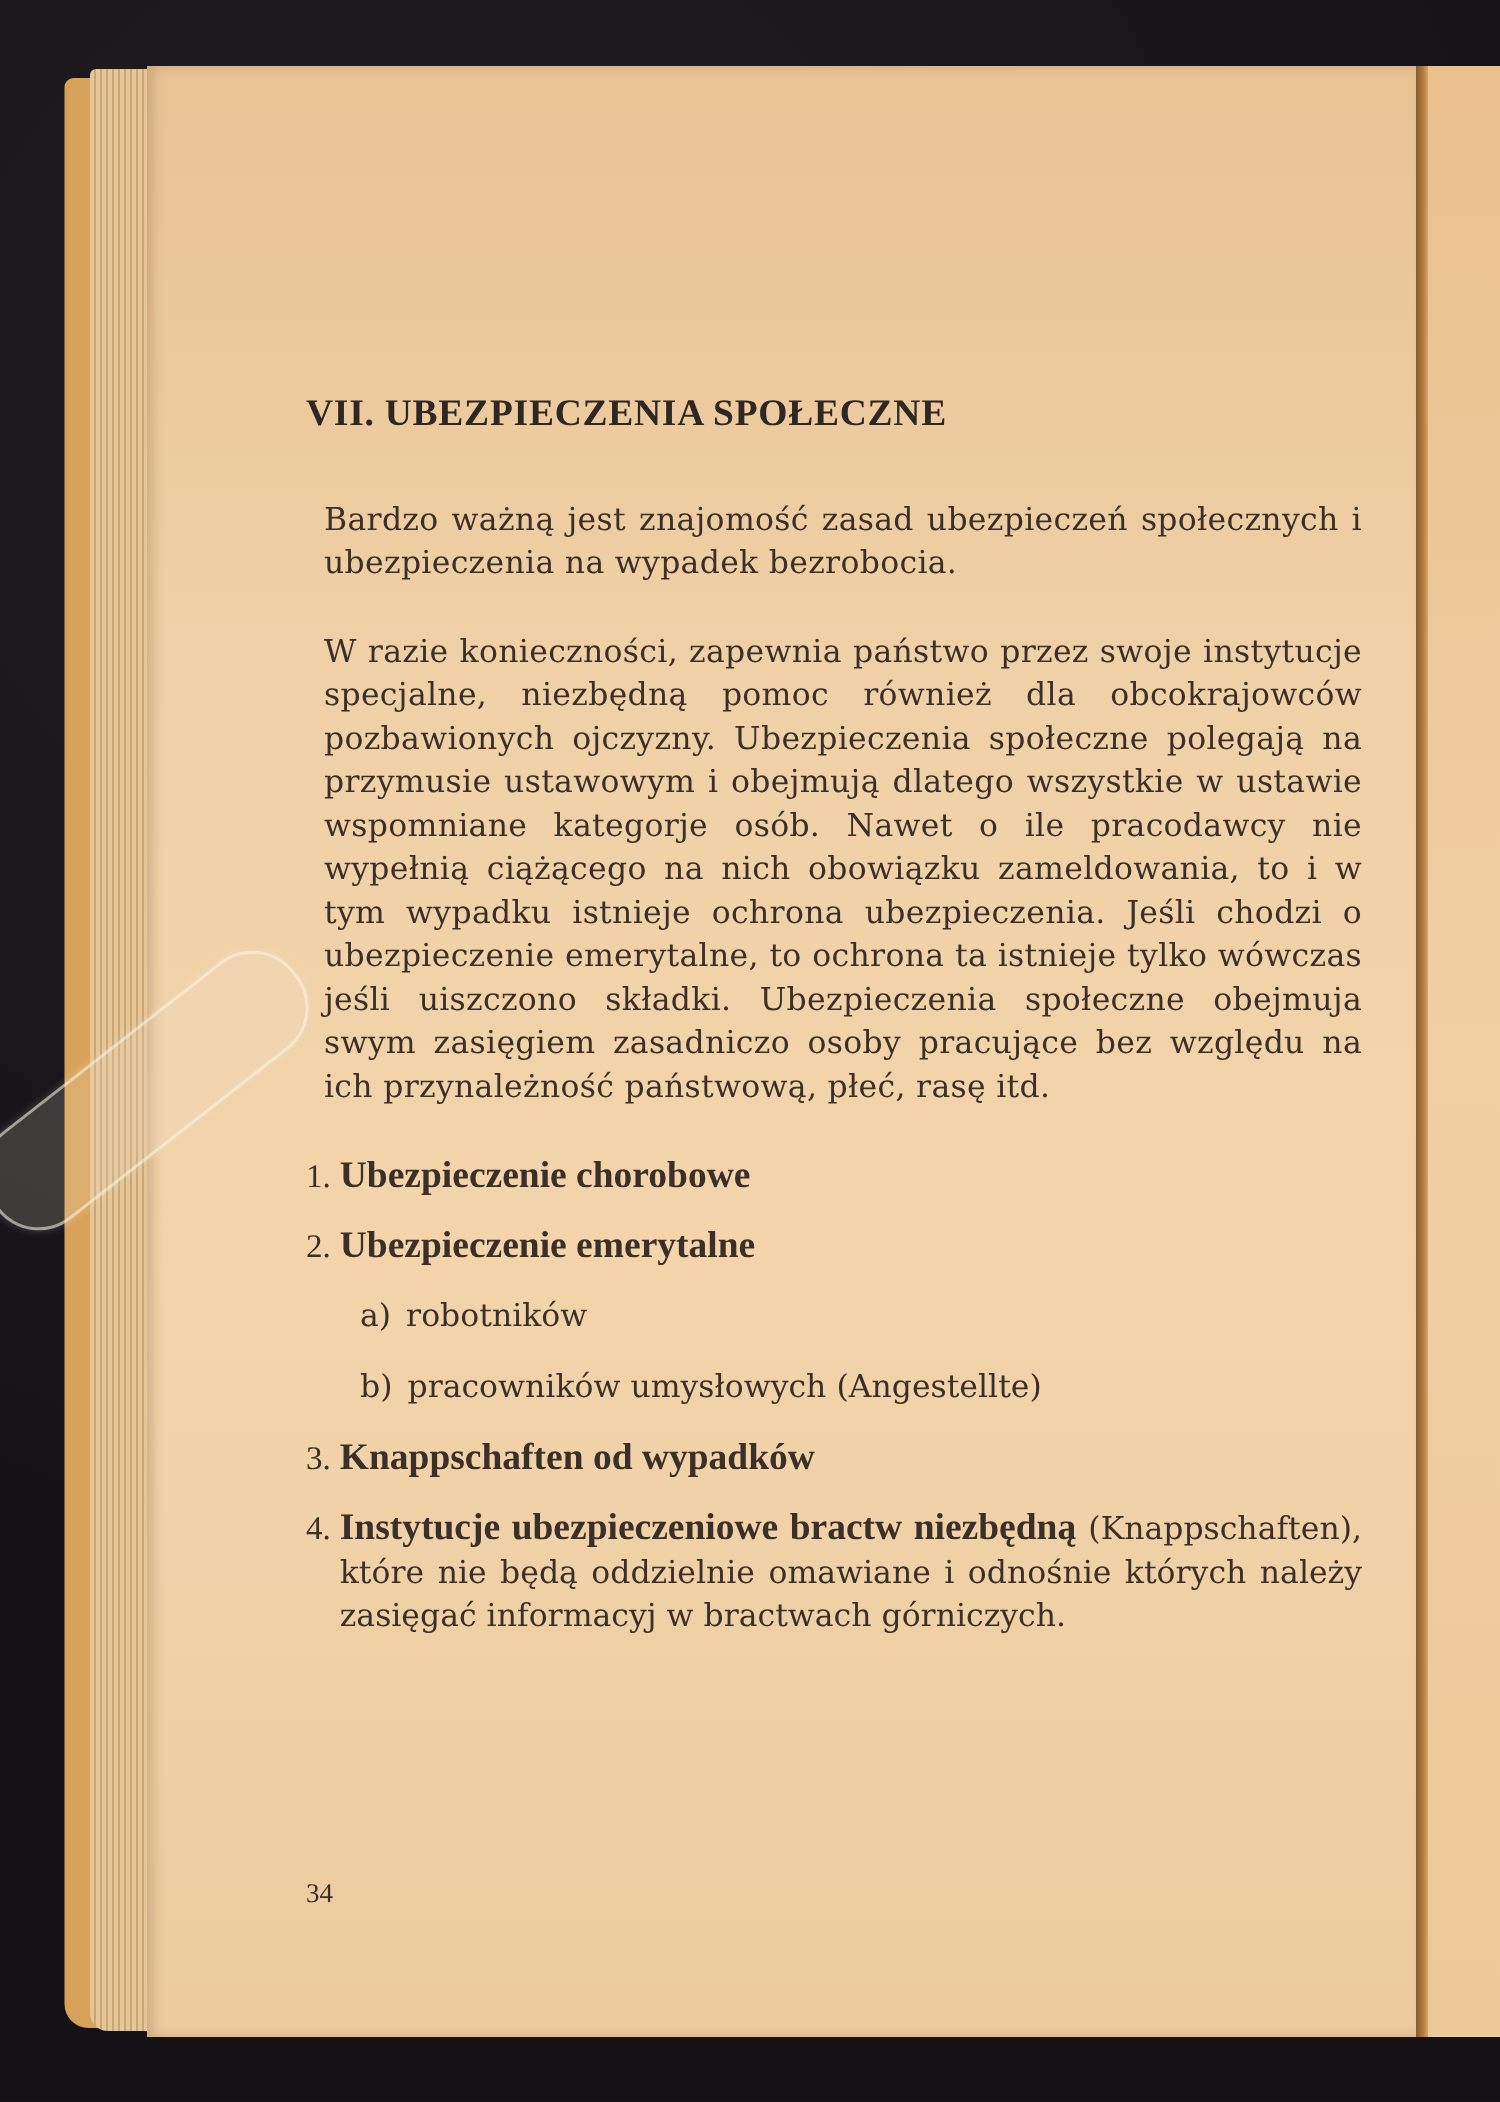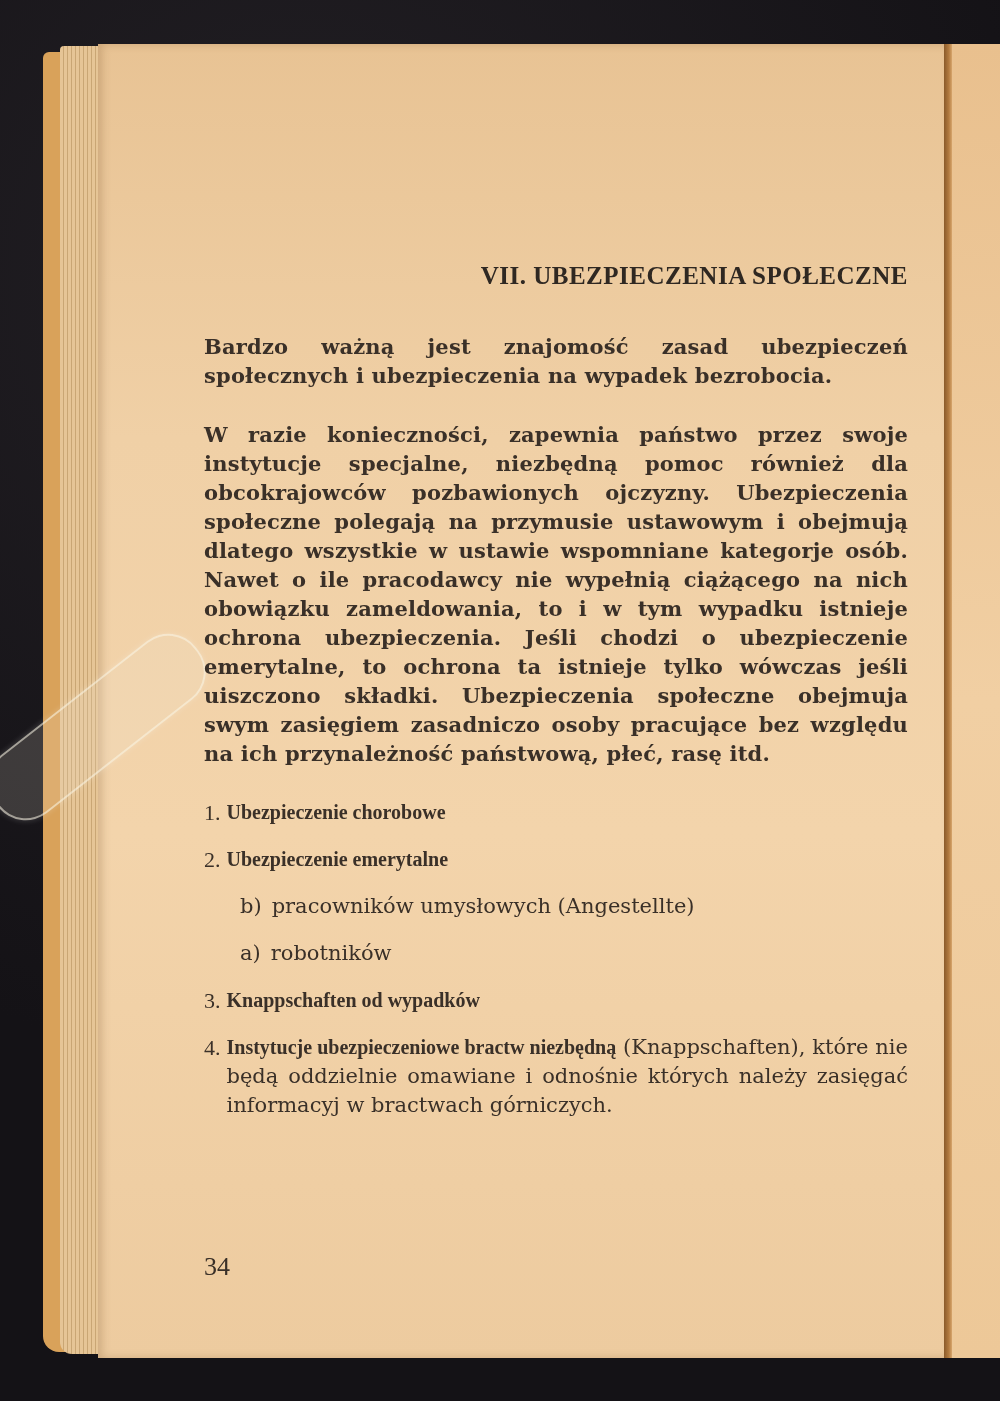--- a/index.html
+++ b/index.html
@@ -37,42 +37,42 @@
     border: 2px solid rgba(250, 245, 230, 0.55);
     transform: rotate(-38deg);
     box-shadow: 0 0 6px rgba(255,255,255,0.2);
   }
   .text-col {
     position: absolute; left: 204px; top: 262px; width: 704px;
     font-family: "DejaVu Serif", serif; color: #3a3028;
   }
   .chapter-title {
     font-family: "Liberation Serif", serif; font-weight: bold;
-    font-size: 25px; text-align: right; letter-spacing: 0.5px;
+    font-size: 25px; text-align: left; letter-spacing: 0.5px;
     margin: 0 0 42px 0; color: #2f2822;
   }
   .para {
     font-size: 21px; line-height: 29px; text-align: justify;
-    margin: 0 0 30px 0; letter-spacing: 0.2px; font-weight: bold;
+    margin: 0 0 30px 12px; letter-spacing: 0.2px;
   }
   .list-item {
     font-size: 21px; line-height: 29px; margin: 0 0 18px 0;
     display: flex;
   }
   .list-num { font-family: "Liberation Serif", serif; font-size: 22px; margin-right: 6px; }
   .list-bold {
-    font-family: "Liberation Serif", serif; font-weight: bold; font-size: 20px;
+    font-family: "Liberation Serif", serif; font-weight: bold; font-size: 25px;
   }
   .sub-item { font-size: 21px; line-height: 29px; margin: 0 0 18px 36px; }
   .sub-item .sub-letter { margin-right: 10px; }
   .item4 { font-size: 21px; line-height: 29px; text-align: justify; }
   .item4 .rest { }
   .page-number {
     position: absolute; left: 204px; top: 1252px;
-    font-family: "Liberation Serif", serif; font-size: 26px; color: #3a3028;
+    font-family: "Liberation Serif", serif; font-size: 18px; color: #3a3028;
   }
 </style>
 </head>
 <body>
 
 <div class="cover"></div>
 <div class="page-stack"></div>
 <div class="page"></div>
 <div class="gutter"></div>
 <div class="next-page"></div>
@@ -87,24 +87,24 @@
   <div class="list-item">
     <span class="list-num">1.</span>
     <span class="list-bold">Ubezpieczenie chorobowe</span>
   </div>
 
   <div class="list-item">
     <span class="list-num">2.</span>
     <span class="list-bold">Ubezpieczenie emerytalne</span>
   </div>
   <div class="sub-item">
-    <span class="sub-letter">b)</span><span>pracowników umysłowych (Angestellte)</span>
+    <span class="sub-letter">a)</span><span>robotników</span>
   </div>
   <div class="sub-item">
-    <span class="sub-letter">a)</span><span>robotników</span>
+    <span class="sub-letter">b)</span><span>pracowników umysłowych (Angestellte)</span>
   </div>
 
   <div class="list-item">
     <span class="list-num">3.</span>
     <span class="list-bold">Knappschaften od wypadków</span>
   </div>
 
   <div class="list-item">
     <span class="list-num">4.</span>
     <div class="item4">

